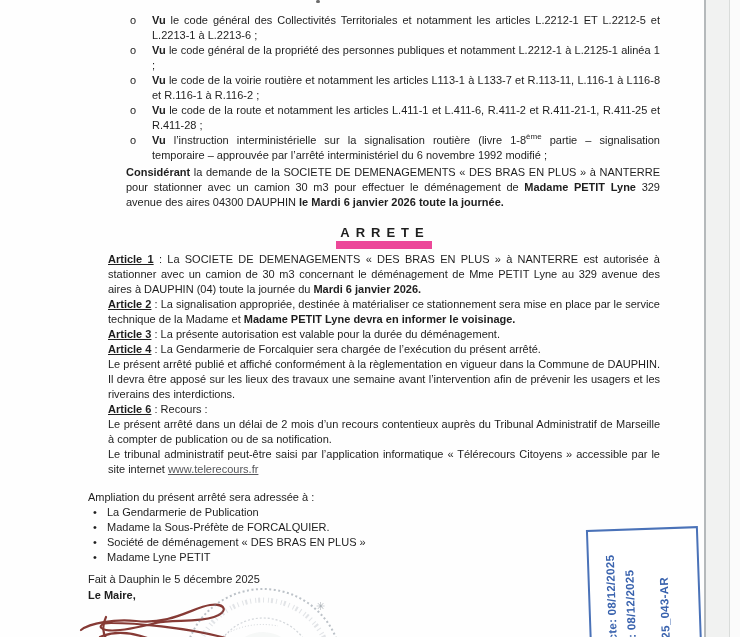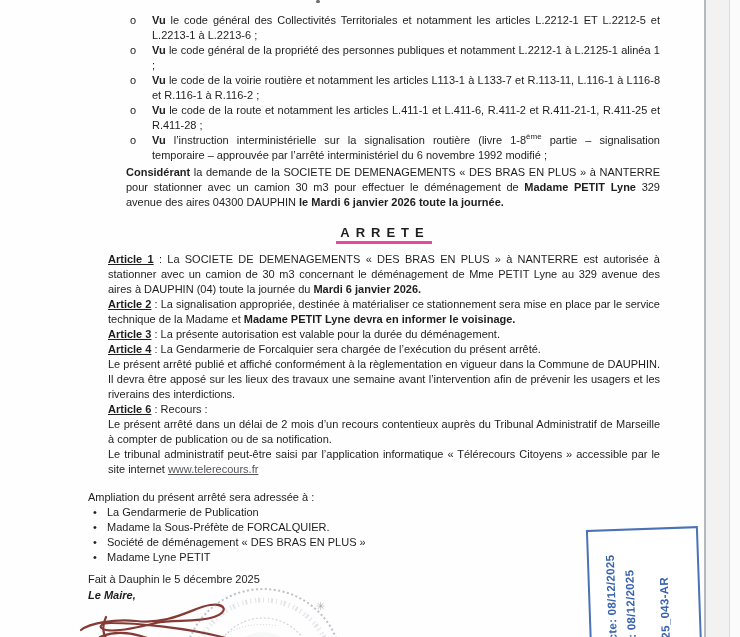--- a/index.html
+++ b/index.html
@@ -26,34 +26,34 @@
   
   .preamble{position:absolute;left:126px;top:13px;width:534px;}
   .vu-item{position:relative;padding-left:26px;text-align:justify;margin:0;}
   .vu-item .mk{position:absolute;left:4px;top:0;}
   .considerant{margin:2px 0 0 0;text-align:justify;}
 
   
   .title-wrap{position:absolute;left:108px;top:225px;width:552px;text-align:center;}
   .title{
     display:inline-block;font-weight:700;font-size:13px;letter-spacing:6px;
-    border-bottom:3px solid #ec4899;padding:0 2px 1px 4px;
+    border-bottom:8px solid #ec4899;padding:0 2px 1px 4px;
   }
 
   
   .articles{position:absolute;left:108px;top:252px;width:552px;}
   .art{margin:0;text-align:justify;}
 
   
   .ampliation{position:absolute;left:88px;top:490px;width:500px;}
   .amp-item{position:relative;padding-left:19px;margin:0;}
   .amp-item .mk{position:absolute;left:5px;top:0;}
 
   .closing{position:absolute;left:88px;top:571px;line-height:16px;}
-  .closing .signatory{font-weight:700;font-style:italic;}
+  .closing .signatory{font-weight:700;}
 
   
   .signature{position:absolute;left:76px;top:597px;}
   .round-stamp{position:absolute;left:178px;top:576px;}
 
   
   .stamp-box{
     position:absolute;left:588px;top:528px;width:108px;height:118px;
     border:2px solid var(--stamp-border-blue);
     transform:rotate(-2deg);

